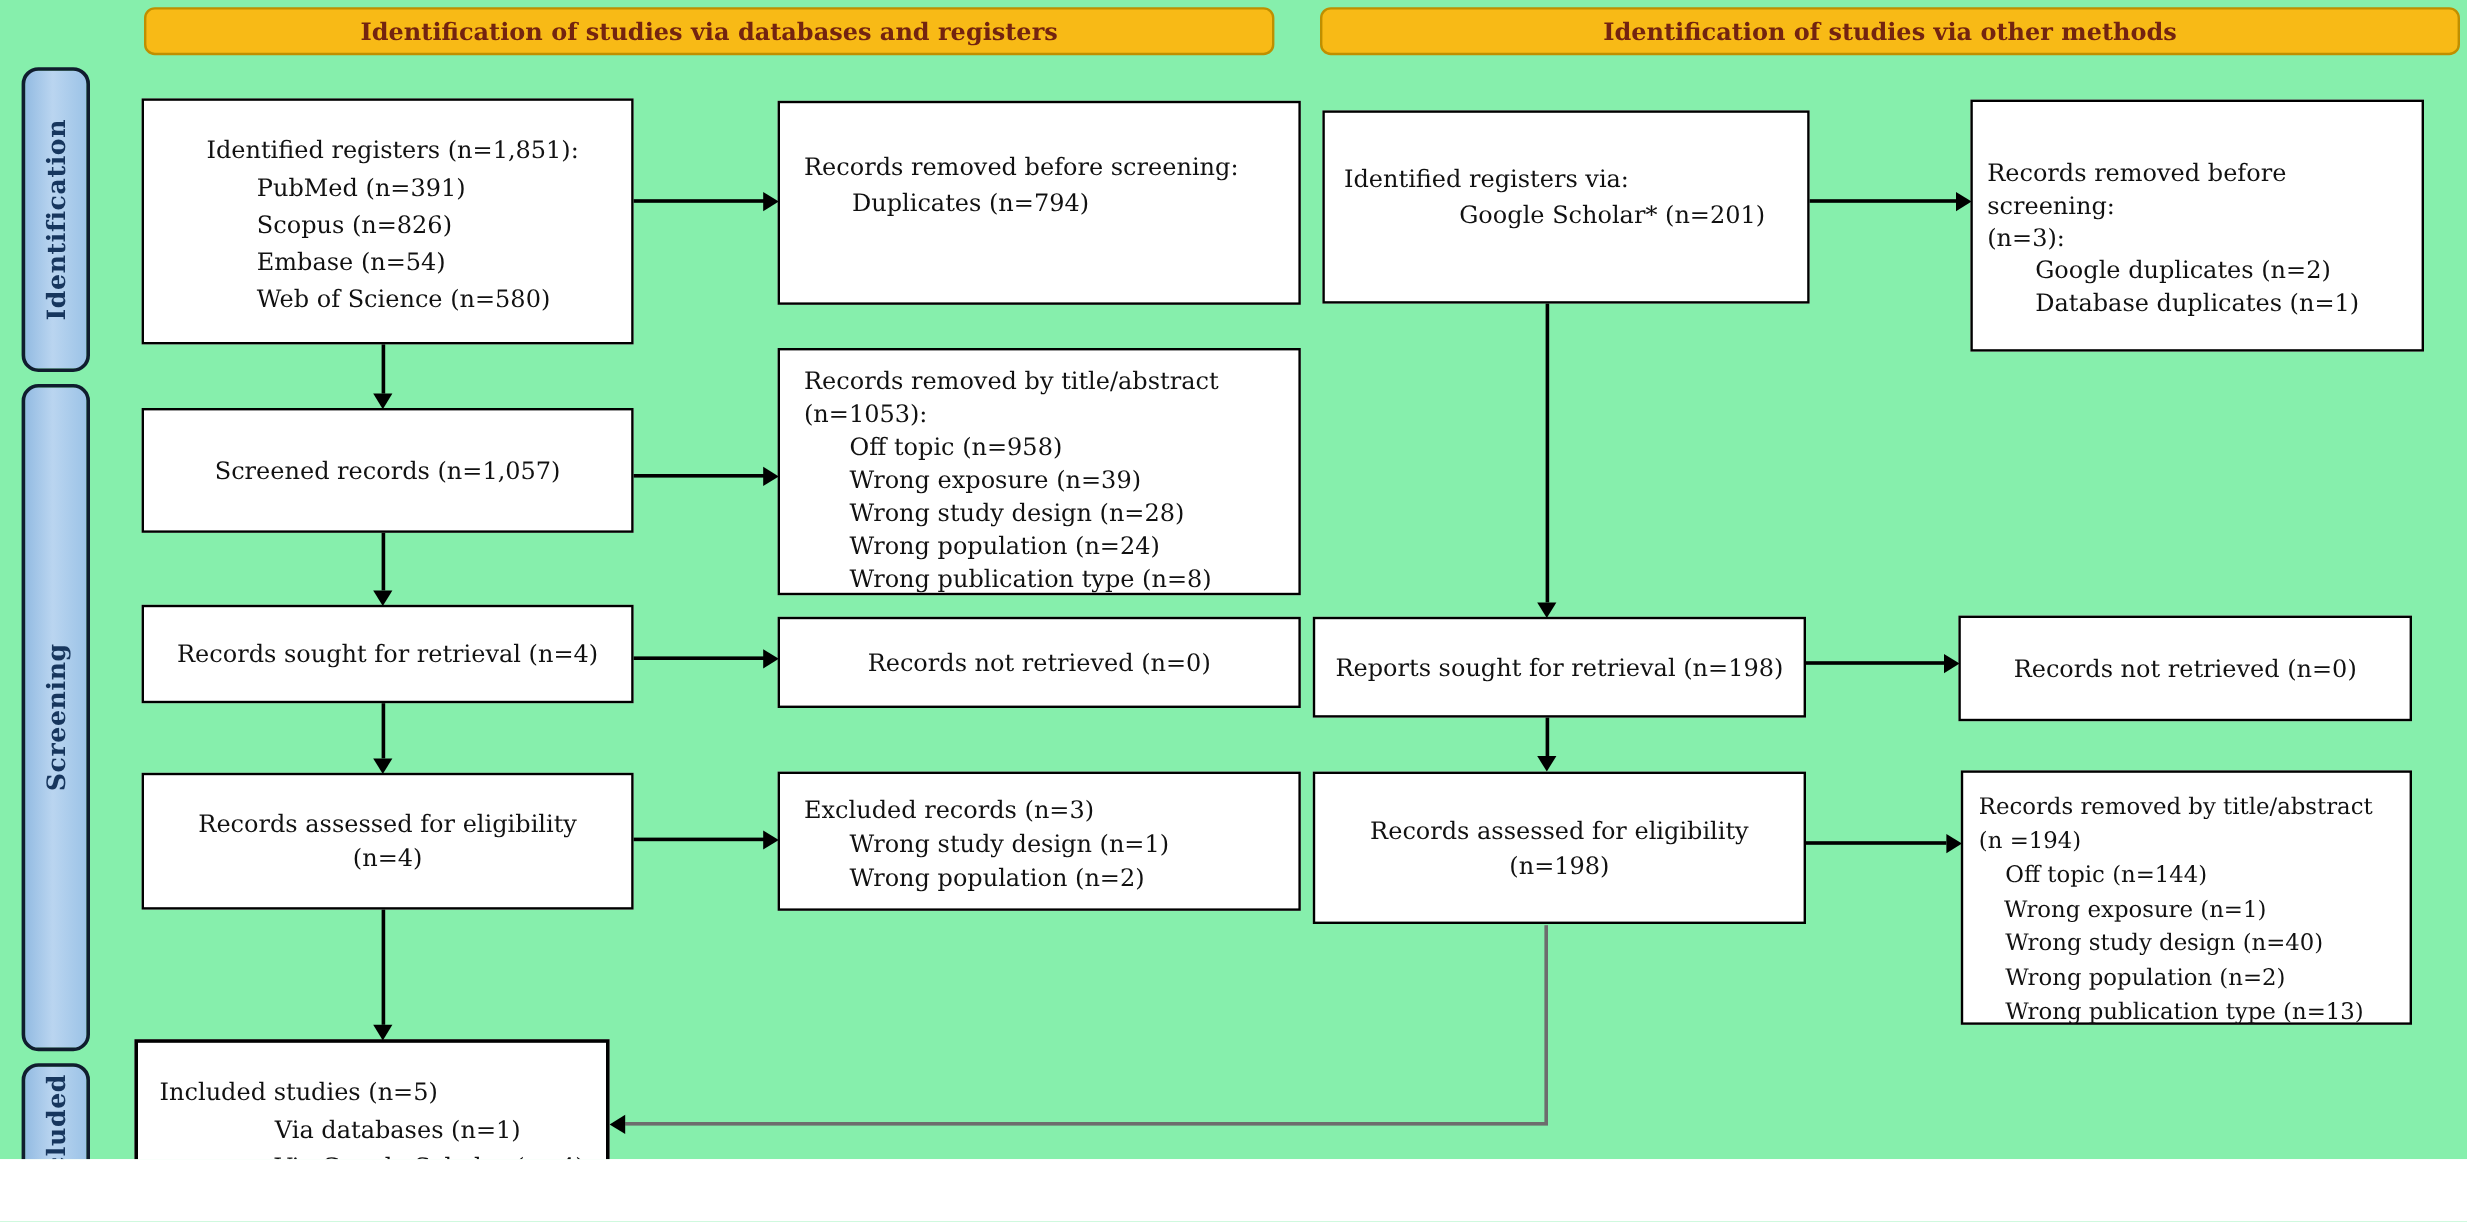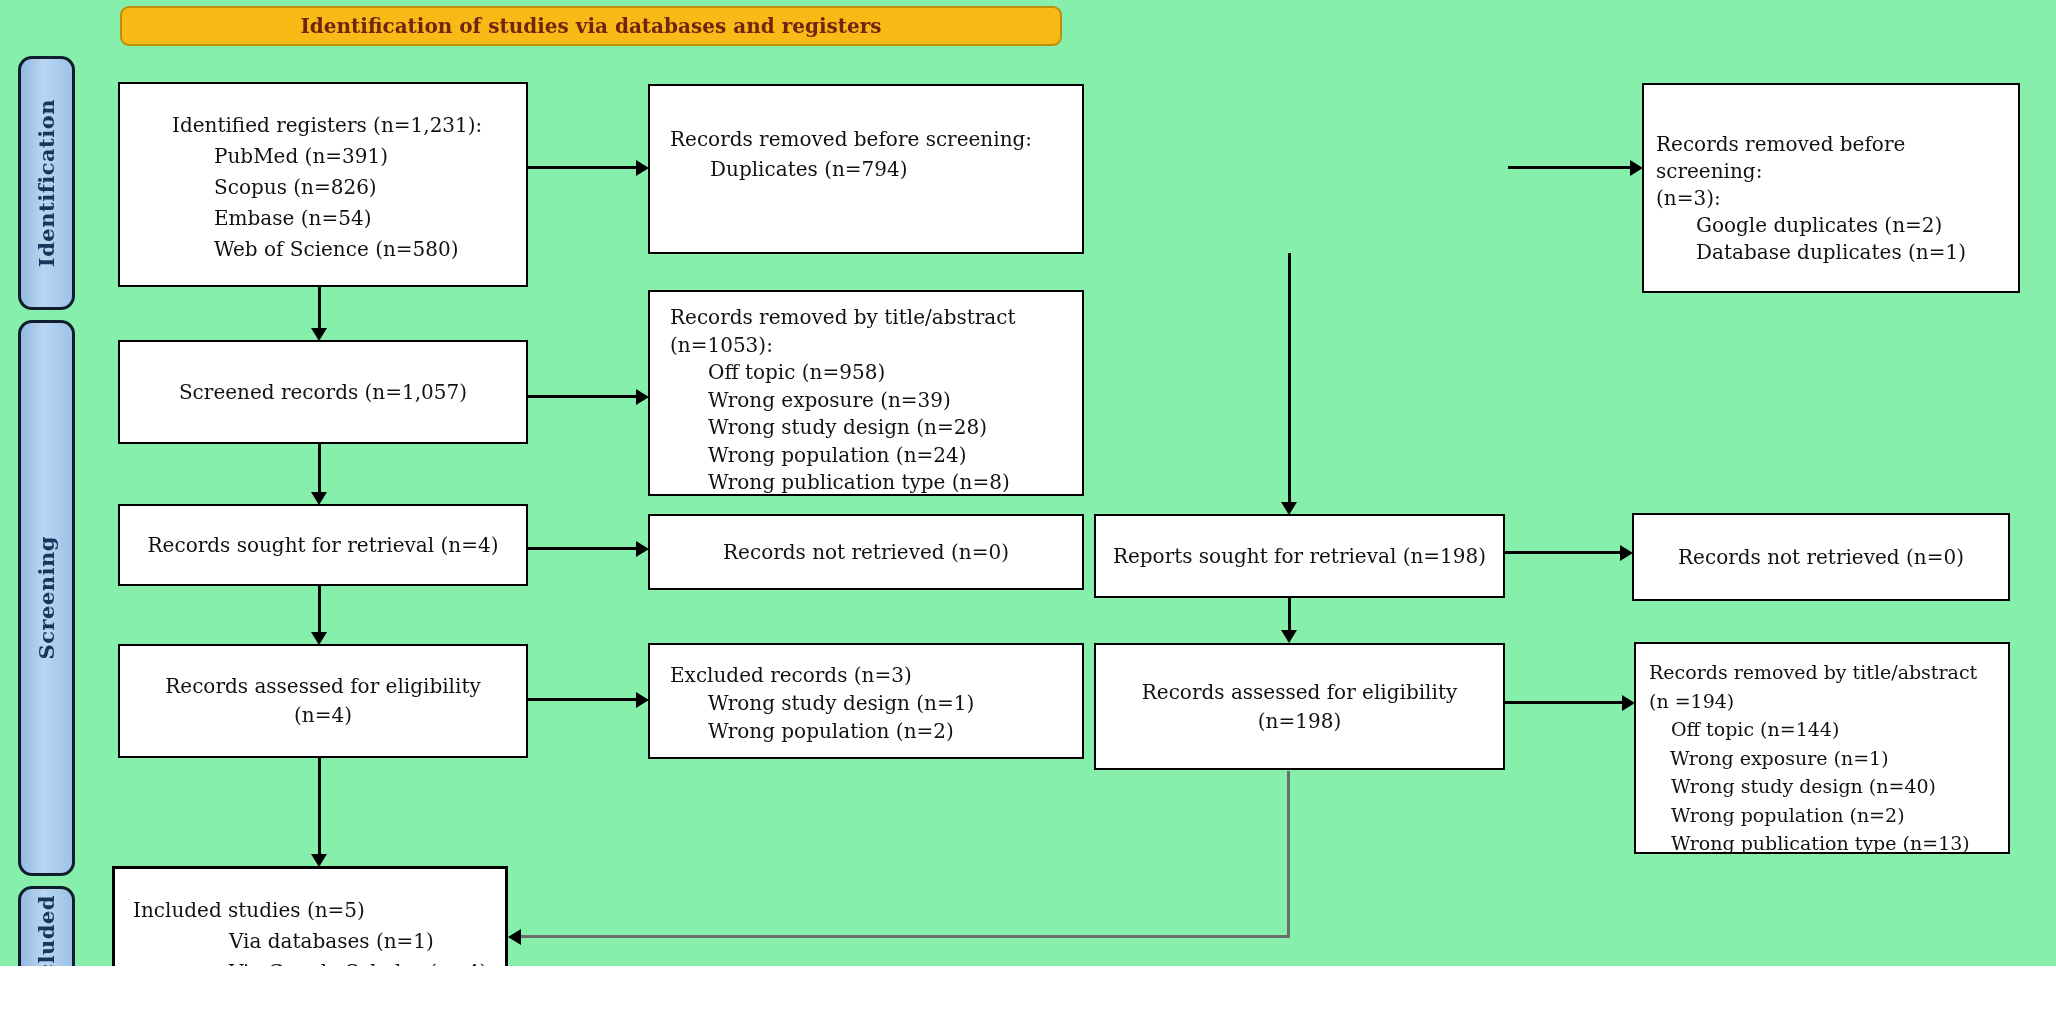--- a/index.html
+++ b/index.html
@@ -46,33 +46,36 @@
   }
 </style>
 </head>
 <body>
 
 <div class="canvas">
 
   <div class="band" style="left:120px;top:6px;width:942px;">
     <span>Identification of studies via databases and registers</span>
   </div>
+  <div class="band" style="left:1100px;top:6px;width:950px;">
+    <span>Identification of studies via other methods</span>
+  </div>
 
   <div class="side" style="left:18px;top:56px;height:254px;">
     <span>Identification</span>
   </div>
   <div class="side" style="left:18px;top:320px;height:556px;">
     <span>Screening</span>
   </div>
   <div class="side" style="left:18px;top:886px;height:126px;">
     <span>Included</span>
   </div>
 
   <div class="box" style="left:118px;top:82px;width:410px;height:205px;padding:26px 8px 0 52px;line-height:31px;">
-    <div>Identified registers (n=1,231):</div>
+    <div>Identified registers (n=1,851):</div>
     <div style="margin-left:42px;">PubMed (n=391)</div>
     <div style="margin-left:42px;">Scopus (n=826)</div>
     <div style="margin-left:42px;">Embase (n=54)</div>
     <div style="margin-left:42px;">Web of Science (n=580)</div>
   </div>
 
   <div class="box ctr" style="left:118px;top:340px;width:410px;height:104px;">
     <div>Screened records (n=1,057)</div>
   </div>
 
@@ -109,20 +112,24 @@
   <div class="box ctr" style="left:648px;top:514px;width:436px;height:76px;">
     <div>Records not retrieved (n=0)</div>
   </div>
 
   <div class="box" style="left:648px;top:643px;width:436px;height:116px;padding:16px 4px 0 20px;line-height:28px;">
     <div>Excluded records (n=3)</div>
     <div style="margin-left:38px;">Wrong study design (n=1)</div>
     <div style="margin-left:38px;">Wrong population (n=2)</div>
   </div>
 
+  <div class="box" style="left:1102px;top:92px;width:406px;height:161px;padding:40px 4px 0 16px;">
+    <div>Identified registers via:</div>
+    <div style="margin-left:96px;">Google Scholar* (n=201)</div>
+  </div>
 
   <div class="box ctr" style="left:1094px;top:514px;width:411px;height:84px;">
     <div>Reports sought for retrieval (n=198)</div>
   </div>
 
   <div class="box ctr" style="left:1094px;top:643px;width:411px;height:127px;line-height:29px;">
     <div>Records assessed for eligibility</div>
     <div>(n=198)</div>
   </div>
 

